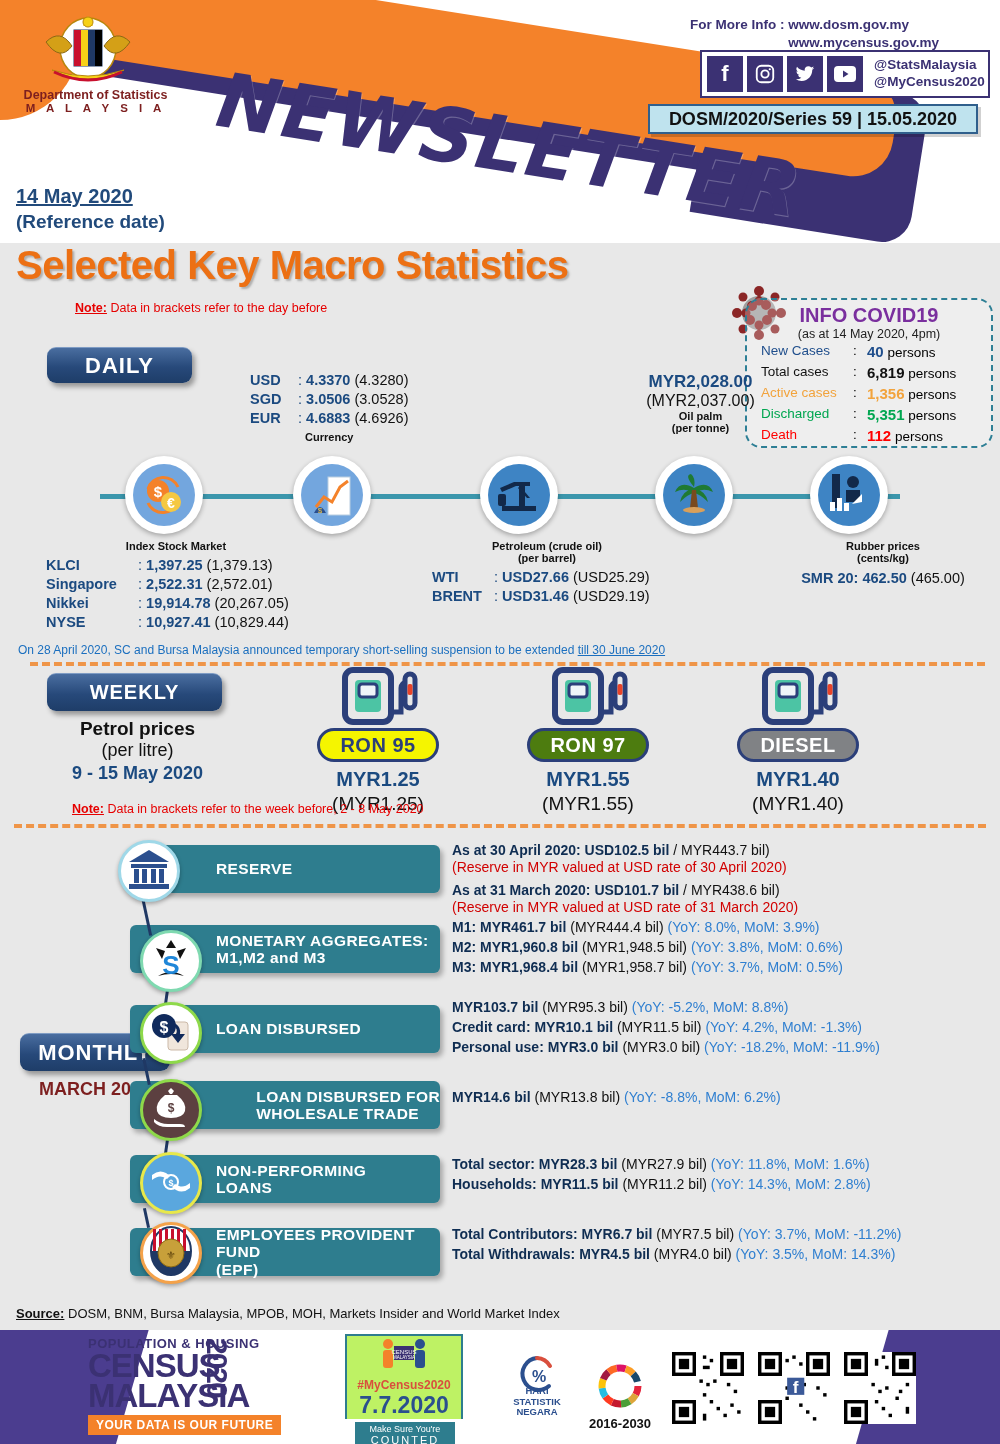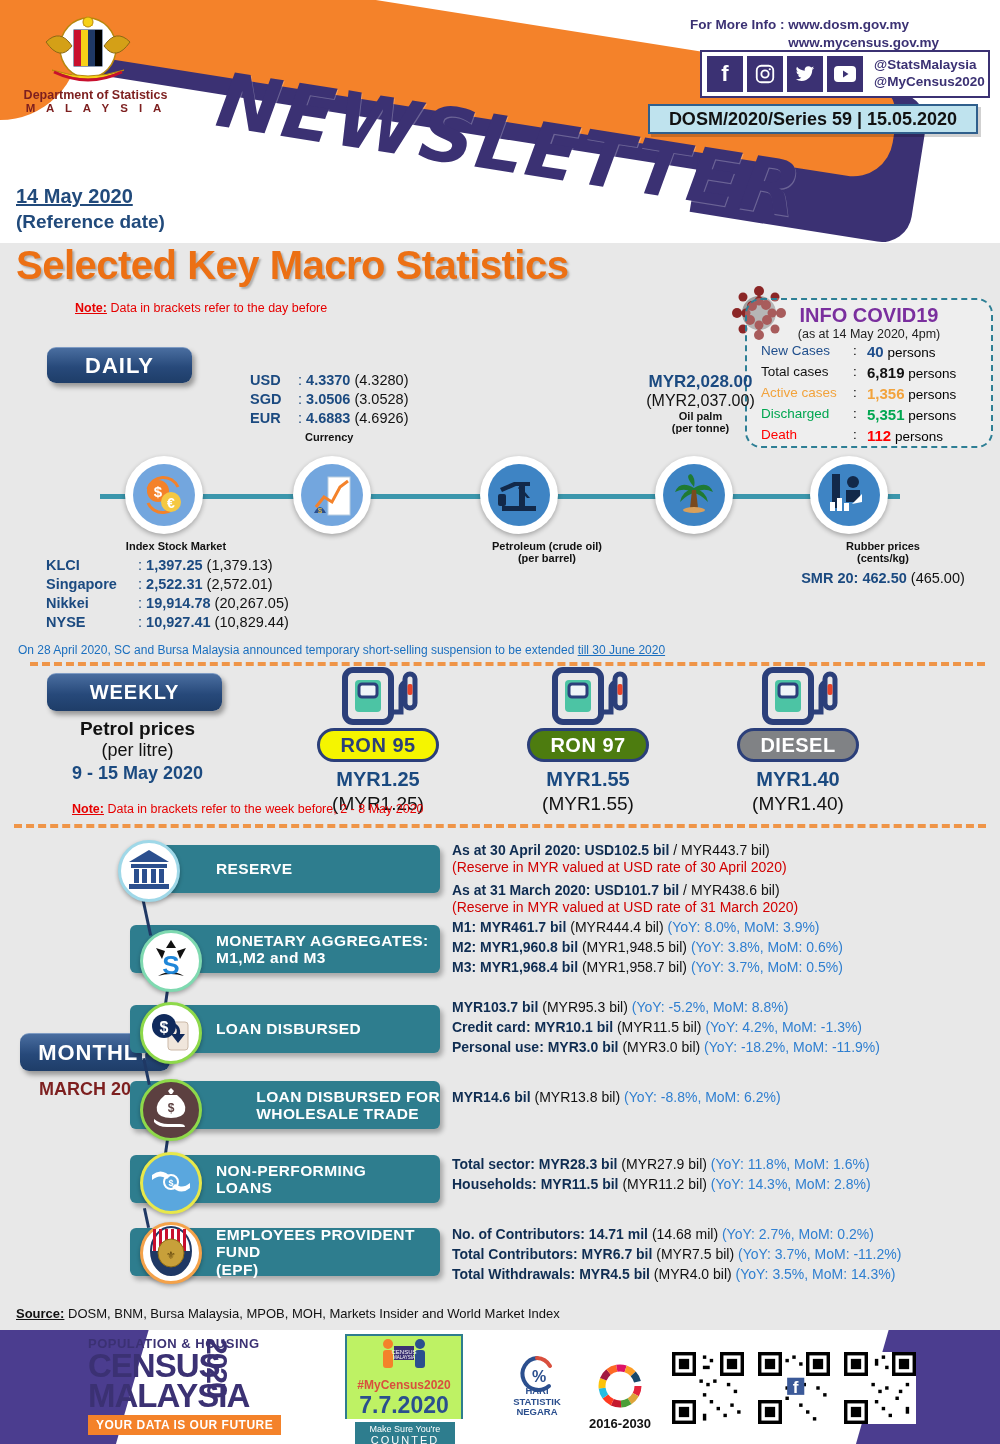--- a/index.html
+++ b/index.html
@@ -485,20 +485,24 @@
       <div class="kv"><span class="lbl" style="width:92px">KLCI</span><span>: </span><b>1,397.25</b> <span class="prev">(1,379.13)</span></div>
       <div class="kv"><span class="lbl" style="width:92px">Singapore</span><span>: </span><b>2,522.31</b> <span class="prev">(2,572.01)</span></div>
       <div class="kv"><span class="lbl" style="width:92px">Nikkei</span><span>: </span><b>19,914.78</b> <span class="prev">(20,267.05)</span></div>
       <div class="kv"><span class="lbl" style="width:92px">NYSE</span><span>: </span><b>10,927.41</b> <span class="prev">(10,829.44)</span></div>
     </div>
 </div>
 
 <div class="blk" style="left:432px; top:540px;">
   <div class="cap" style="width:230px;">Petroleum (crude oil)</div>
   <div class="cap" style="width:230px;">(per barrel)</div>
+  <div id="petro-rows" style="margin-top:4px;">
+      <div class="kv"><span class="lbl" style="width:62px">WTI</span><span>: </span><b>USD27.66</b> <span class="prev">(USD25.29)</span></div>
+      <div class="kv"><span class="lbl" style="width:62px">BRENT</span><span>: </span><b>USD31.46</b> <span class="prev">(USD29.19)</span></div>
+    </div>
 </div>
 
 <div class="blk" style="left:768px; top:540px; width:230px; text-align:center;">
   <div class="cap">Rubber prices</div>
   <div class="cap">(cents/kg)</div>
   <div class="kv" style="margin-top:5px; text-align:center;">
     <b>SMR 20: 462.50</b>
     <span class="prev">(465.00)</span>
   </div>
 </div>
@@ -672,21 +676,20 @@
             <rect x="23" y="3" width="3" height="22" fill="#c8102e"></rect>
             <rect x="29" y="3" width="3" height="22" fill="#c8102e"></rect>
             <rect x="35" y="3" width="3" height="22" fill="#c8102e"></rect>
           </g>
           <path d="M3 25 a20 24 0 0 0 40 0z" fill="#1f3864"></path>
           <ellipse cx="23" cy="27" rx="13" ry="14" fill="#c8a03a" stroke="#8b6914"></ellipse>
           <text x="23" y="33" font-size="11" fill="#5a3f0a" text-anchor="middle">⚜</text>
         </svg></span>
     </div>
     <div class="m-val" style="left: 452px; top: 1225px;">
-      <div><b>No. of Contributors:  14.71 mil</b> <span class="prev">(14.68 mil)</span> <span class="yoy">(YoY: 2.7%, MoM: 0.2%)</span></div>
       <div><b>Total Contributors:  MYR6.7 bil</b> <span class="prev">(MYR7.5 bil)</span> <span class="yoy">(YoY: 3.7%, MoM: -11.2%)</span></div>
       <div><b>Total Withdrawals:  MYR4.5 bil</b> <span class="prev">(MYR4.0 bil)</span> <span class="yoy">(YoY: 3.5%, MoM: 14.3%)</span></div>
     </div>
   </div>
 
 <div class="source">
   <b>Source:</b><span> DOSM, BNM, Bursa Malaysia, MPOB, MOH, Markets Insider and World Market Index</span>
 </div>
 
 <div class="footer">

